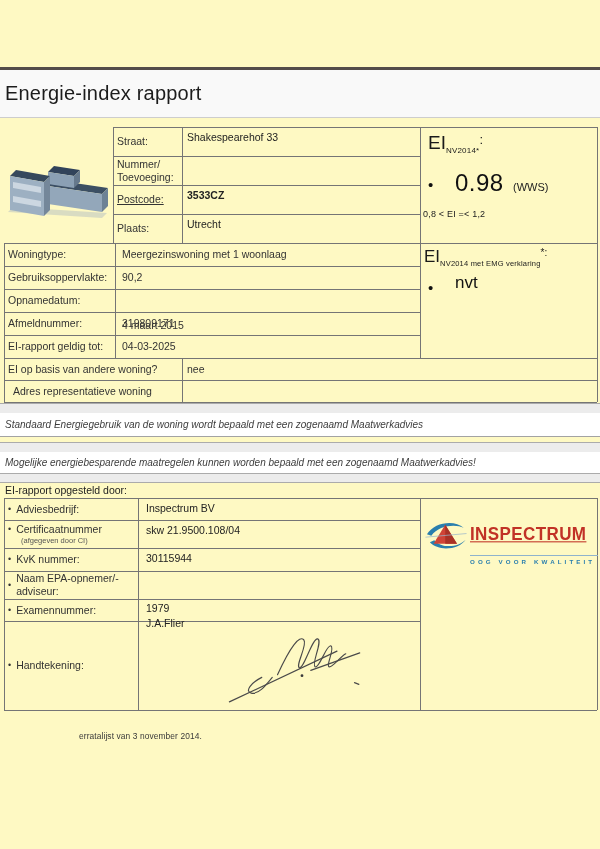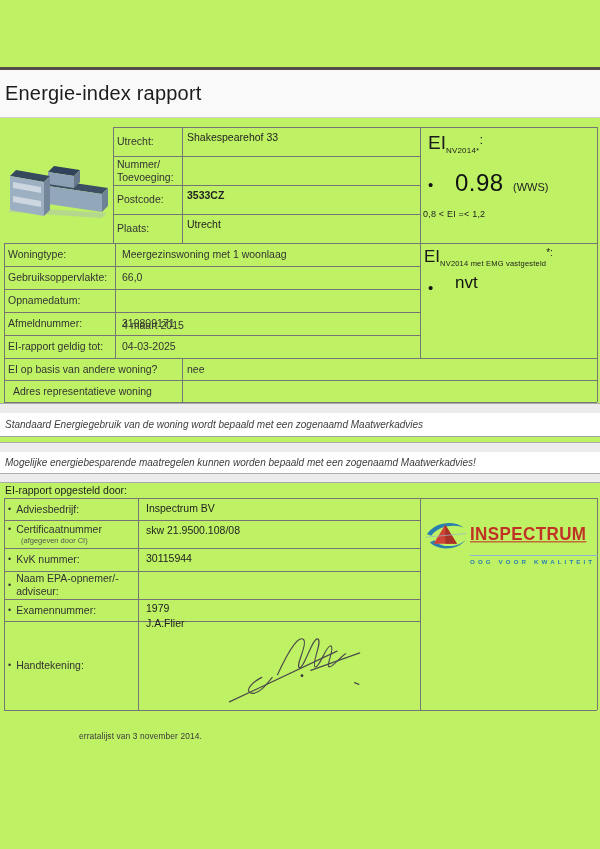--- a/index.html
+++ b/index.html
@@ -1,16 +1,16 @@
 <!DOCTYPE html>
 <html><head>
 <meta charset="utf-8">
 <style>
   html,body{margin:0;padding:0;background:#ffffff;}
-  .page{position:relative;width:600px;height:849px;background:#bef264;
+  .page{position:relative;width:600px;height:849px;background:#fef9c3;
         font-family:"Liberation Sans",sans-serif;color:#2b2b2b;overflow:hidden;}
   .abs{position:absolute;}
   .hl{position:absolute;height:1px;background:#757575;}
   .vl{position:absolute;width:1px;background:#757575;}
   .top-rule{position:absolute;left:0;top:67px;width:600px;height:3px;background:#534c49;}
   .title-band{position:absolute;left:0;top:70px;width:600px;height:47px;background:#f9f9f9;
               border-bottom:1px solid #cdcdcd;display:flex;align-items:center;}
   .title-band .t{font-size:20px;color:#1c1c1c;padding-left:5px;letter-spacing:.2px;}
   .cell{position:absolute;display:flex;align-items:center;font-size:10.5px;color:#333;line-height:1.15;}
   .valtop{position:absolute;font-size:10.5px;color:#222;}
@@ -94,54 +94,54 @@
     <div class="hl" style="left:4px;top:402px;width:593px;"></div>
     <div class="vl" style="left:113px;top:127px;height:116px;"></div>
     <div class="vl" style="left:182px;top:127px;height:116px;"></div>
     <div class="vl" style="left:420px;top:127px;height:231px;"></div>
     <div class="vl" style="left:597px;top:127px;height:275px;"></div>
     <div class="vl" style="left:4px;top:243px;height:159px;"></div>
     <div class="vl" style="left:115px;top:243px;height:115px;"></div>
     <div class="vl" style="left:182px;top:358px;height:44px;"></div>
   </div>
 
-  <div class="cell" style="left:117px;top:127px;width:62px;height:29px;">Utrecht:</div>
+  <div class="cell" style="left:117px;top:127px;width:62px;height:29px;">Straat:</div>
   <div class="valtop" style="left:187px;top:131px;">Shakespearehof 33</div>
   <div class="cell" style="left:117px;top:156px;width:62px;height:29px;">Nummer/ Toevoeging:</div>
   <div class="valtop" style="left:187px;top:160px;"></div>
-  <div class="cell" style="left:117px;top:185px;width:62px;height:29px;">Postcode:</div>
+  <div class="cell" style="left:117px;top:185px;width:62px;height:29px;text-decoration:underline;">Postcode:</div>
   <div class="valtop" style="left:187px;top:189px;font-weight:bold;">3533CZ</div>
   <div class="cell" style="left:117px;top:214px;width:62px;height:29px;">Plaats:</div>
   <div class="valtop" style="left:187px;top:218px;">Utrecht</div>
 
   <div class="cell" style="left:8px;top:243px;width:104px;height:23px;">Woningtype:</div>
   <div class="cell" style="left:122px;top:243px;width:290px;height:23px;">Meergezinswoning met 1 woonlaag</div>
   <div class="cell" style="left:8px;top:266px;width:104px;height:23px;">Gebruiksoppervlakte:</div>
-  <div class="cell" style="left:122px;top:266px;width:290px;height:23px;">66,0</div>
+  <div class="cell" style="left:122px;top:266px;width:290px;height:23px;">90,2</div>
   <div class="cell" style="left:8px;top:289px;width:104px;height:23px;">Opnamedatum:</div>
   <div class="cell" style="left:122px;top:289px;width:290px;height:23px;margin-top:25px;">4 maart 2015</div>
   <div class="cell" style="left:8px;top:312px;width:104px;height:23px;">Afmeldnummer:</div>
   <div class="cell" style="left:122px;top:312px;width:290px;height:23px;">319809171</div>
   <div class="cell" style="left:8px;top:335px;width:104px;height:23px;">EI-rapport geldig tot:</div>
   <div class="cell" style="left:122px;top:335px;width:290px;height:23px;">04-03-2025</div>
 
   <div class="cell" style="left:8px;top:358px;width:170px;height:22px;">EI op basis van andere woning?</div>
   <div class="cell" style="left:187px;top:358px;width:200px;height:22px;">nee</div>
   <div class="cell" style="left:13px;top:380px;width:170px;height:22px;">Adres representatieve woning</div>
 
   <div class="ei-title" style="left:428px;top:132px;">
     <span class="ei-big">EI</span><span class="ei-sub">NV2014*</span><span class="ei-colon">:</span>
   </div>
   <div class="bullet-big" style="left:428px;top:176px;">•</div>
   <div class="ei-value" style="left:455px;top:169px;">0.98</div>
   <div class="ei-unit" style="left:513px;top:181px;">(WWS)</div>
   <div class="ei-range" style="left:423px;top:209px;">0,8 &lt; EI =&lt; 1,2</div>
 
   <div class="ei-title" style="left:424px;top:247px;">
-    <span class="ei-big" style="font-size:17px;">EI</span><span class="ei-sub" style="font-size:7.5px;">NV2014 met EMG vastgesteld</span><span class="ei-colon" style="font-size:10px;">*:</span>
+    <span class="ei-big" style="font-size:17px;">EI</span><span class="ei-sub" style="font-size:7.5px;">NV2014 met EMG verklaring</span><span class="ei-colon" style="font-size:10px;">*:</span>
   </div>
   <div class="bullet-big" style="left:428px;top:279px;">•</div>
   <div class="nvt" style="left:455px;top:273px;">nvt</div>
 
   <div class="strip" style="top:403px;height:9px;"></div>
   <div class="note" style="top:413px;height:23px;">
     <div class="nt">Standaard Energiegebruik van de woning wordt bepaald met een zogenaamd Maatwerkadvies</div>
   </div>
   <div class="strip" style="top:442px;height:9px;"></div>
   <div class="note" style="top:452px;height:21px;">
@@ -171,21 +171,21 @@
   </div>
   <div class="adv-value" style="top:502px;">Inspectrum BV</div>
 
   <div class="adv-label two" style="top:520px;height:28px;">
     <span class="row1">
         <span class="b">•</span>
         <span>Certificaatnummer</span>
       </span>
     <span class="sub-small">(afgegeven door CI)</span>
   </div>
-  <div class="adv-value" style="top:524px;">skw 21.9500.108/08</div>
+  <div class="adv-value" style="top:524px;">skw 21.9500.108/04</div>
 
   <div class="adv-label" style="top:548px;height:23px;">
     <span class="b">•</span>
     <span>KvK nummer:</span>
   </div>
   <div class="adv-value" style="top:552px;">30115944</div>
 
   <div class="adv-label" style="top:571px;height:28px;width:118px;">
     <span class="b">•</span>
     <span>Naam EPA-opnemer/-adviseur:</span>

